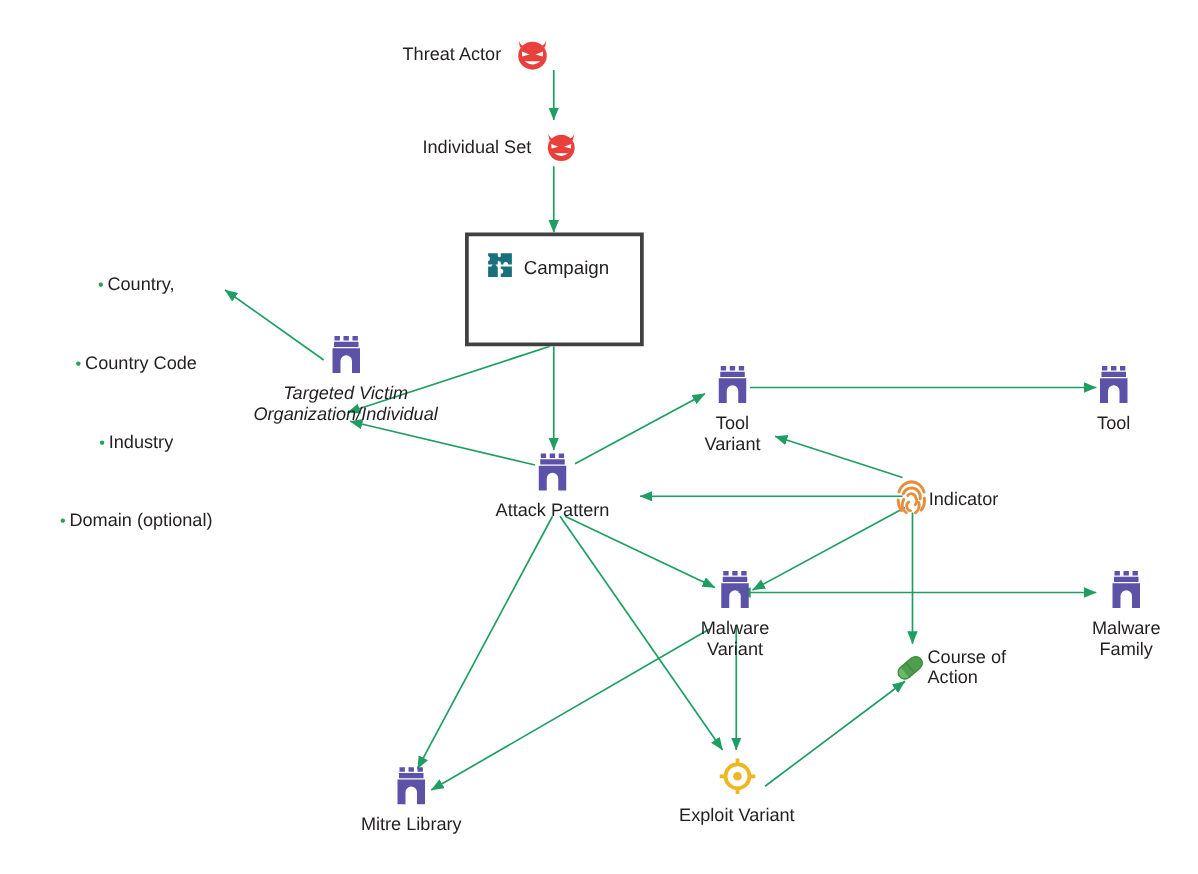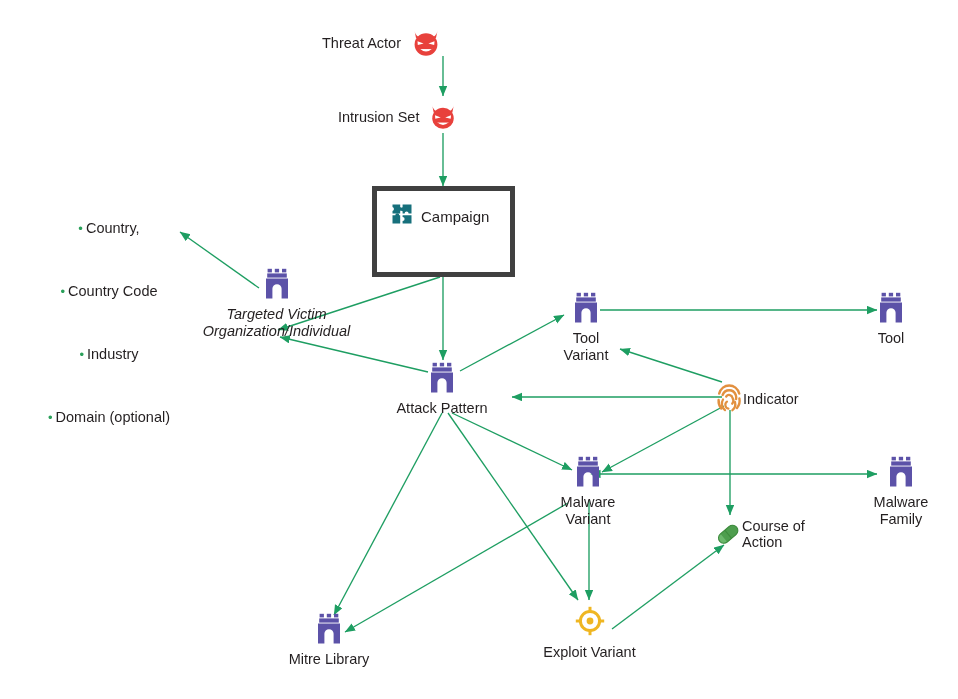--- a/index.html
+++ b/index.html
@@ -51,21 +51,21 @@
     align-items: center;
     gap: 0;
   }
   .node-inline .node-label {
     margin-top: 0;
     text-align: left;
   }
   
   #grouping-box {
     position: absolute;
-    border: 5px solid #404040;
+    border: 3px solid #404040;
     background: #ffffff;
     box-sizing: border-box;
   }
   .box-row {
     position: absolute;
     display: flex;
     flex-direction: row;
     align-items: center;
     gap: 7px;
   }
@@ -189,21 +189,21 @@
         <ellipse cx="17" cy="20.5" rx="11.4" ry="11.2" fill="#E8413C"></ellipse>
         <path d="M8.5 17.2 L14.6 19.6 L8.8 21.1 Z" fill="#ffffff"></path>
         <path d="M25.5 17.2 L19.4 19.6 L25.2 21.1 Z" fill="#ffffff"></path>
         <path d="M10.5 24.5 Q17 30.5 23.5 24.5 Z" fill="#ffffff"></path>
         <path d="M10.5 24.5 L23.5 24.5" stroke="#E8413C" stroke-width="1.1"></path>
       </svg>
     </span>
   </div>
 
   <div class="node-left" style="left:338px; top:99px;">
-    <span class="node-label">Intrusion Set</span>
+    <span class="node-label">Individual Set</span>
     <span class="node-icon">
       <svg width="32" height="32" viewBox="0 0 34 34" xmlns="http://www.w3.org/2000/svg">
         <path d="M5.5 6.5 C6.2 11 9 13 11.5 13.4 L7 14 Z" fill="#E8413C"></path>
         <path d="M28.5 6.5 C27.8 11 25 13 22.5 13.4 L27 14 Z" fill="#E8413C"></path>
         <ellipse cx="17" cy="20.5" rx="11.4" ry="11.2" fill="#E8413C"></ellipse>
         <path d="M8.5 17.2 L14.6 19.6 L8.8 21.1 Z" fill="#ffffff"></path>
         <path d="M25.5 17.2 L19.4 19.6 L25.2 21.1 Z" fill="#ffffff"></path>
         <path d="M10.5 24.5 Q17 30.5 23.5 24.5 Z" fill="#ffffff"></path>
         <path d="M10.5 24.5 L23.5 24.5" stroke="#E8413C" stroke-width="1.1"></path>
       </svg>

